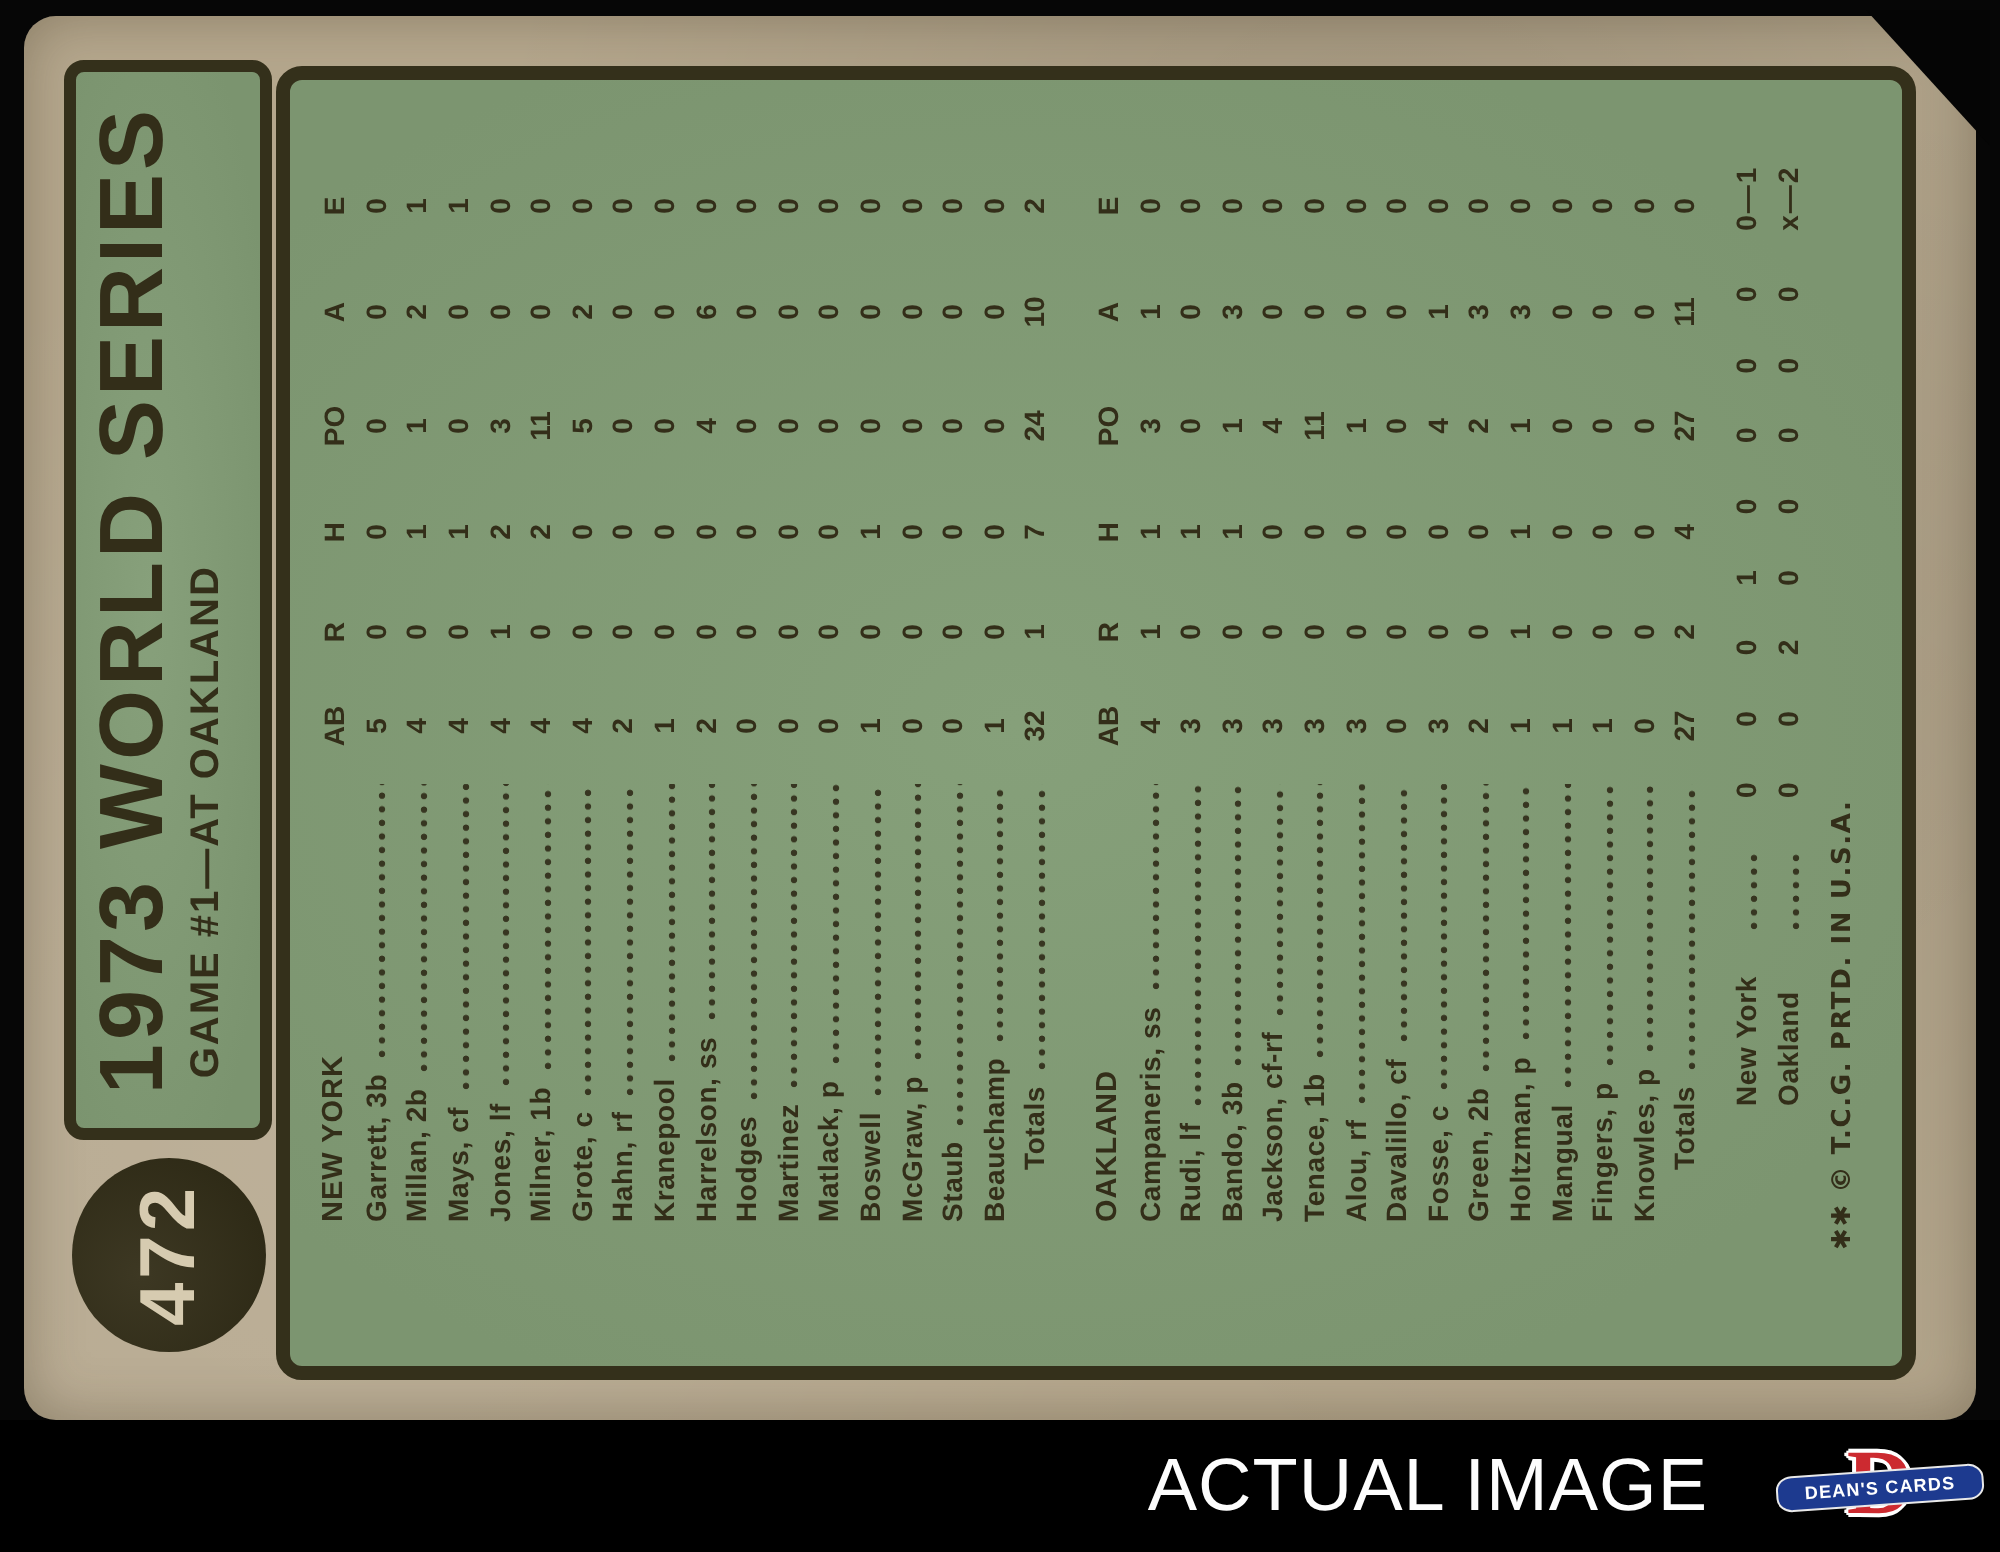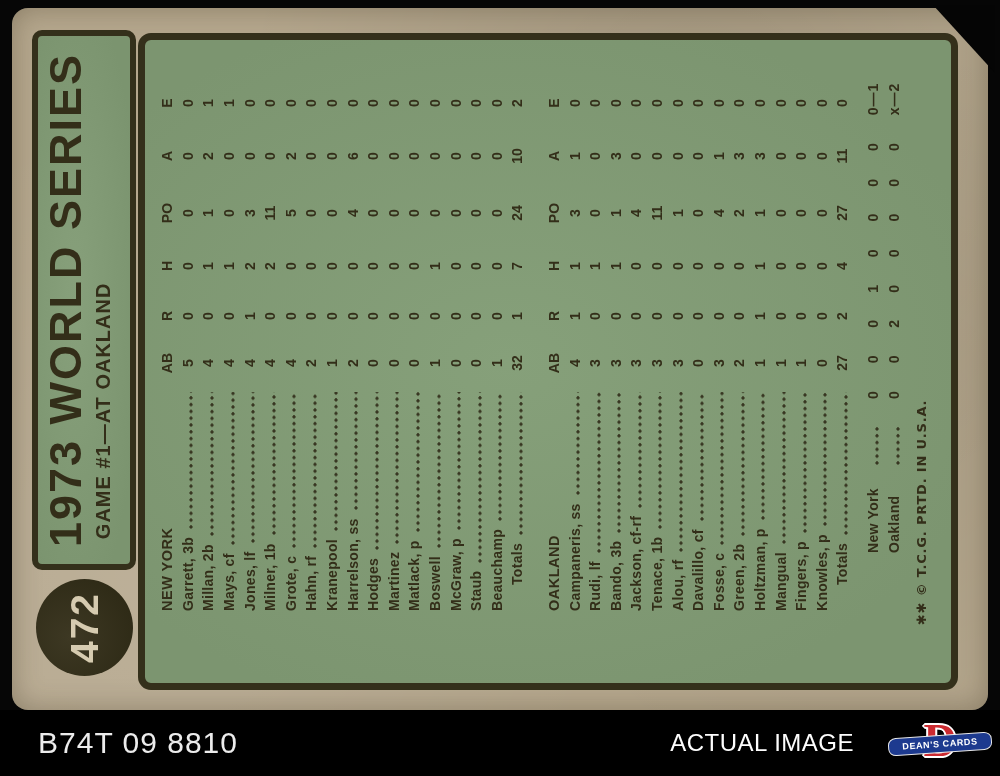--- a/index.html
+++ b/index.html
@@ -62,21 +62,21 @@
 
   
   .notch{position:absolute;left:933px;top:5px;width:62px;height:68px;background:#050505;
          clip-path:polygon(0 0,100% 0,100% 100%);}
 
   
   .bottom-bar{position:absolute;left:0;top:710px;width:1000px;height:66px;background:#000;}
   .code{position:absolute;left:38px;top:50%;transform:translateY(-50%);
         font-size:30px;color:#ececec;letter-spacing:1px;}
   .actual{position:absolute;right:146px;top:50%;transform:translateY(-50%);
-        font-size:24px;color:#fdfdfd;letter-spacing:.5px;}
+        font-size:37px;color:#fdfdfd;letter-spacing:.5px;}
   .logo{position:absolute;right:8px;top:10px;width:104px;height:46px;}
   .logo-d{position:absolute;left:50%;top:50%;transform:translate(-50%,-54%);
         font-family:"Liberation Serif","DejaVu Serif",serif;font-weight:700;font-size:46px;color:#cc2a30;
         text-shadow:-2px 0 #fff,2px 0 #fff,0 -2px #fff,0 2px #fff,-1px -1px #fff,1px 1px #fff,-1px 1px #fff,1px -1px #fff;}
   .logo-ribbon{position:absolute;left:0;right:0;top:15px;height:16px;background:#1d3a8f;
         border:1px solid #e9e9e9;border-radius:8px/7px;transform:rotate(-4deg);
         color:#fff;font-size:9px;font-weight:700;letter-spacing:.6px;
         display:flex;align-items:center;justify-content:center;}
 </style>
 </head>
@@ -515,21 +515,20 @@
           </div>
         <div class="copyright">✱✱ © T.C.G. PRTD. IN U.S.A.</div>
       </div>
 
     </div>
   </div>
 
   <div class="notch"></div>
 
   <div class="bottom-bar">
-    <span class="code">B74T 09 8810</span>
     <span class="actual">ACTUAL IMAGE</span>
     <div class="logo">
       <span class="logo-d">D</span>
       <span class="logo-ribbon">DEAN'S CARDS</span>
     </div>
   </div>
 
 </div>
 
 </body></html>

